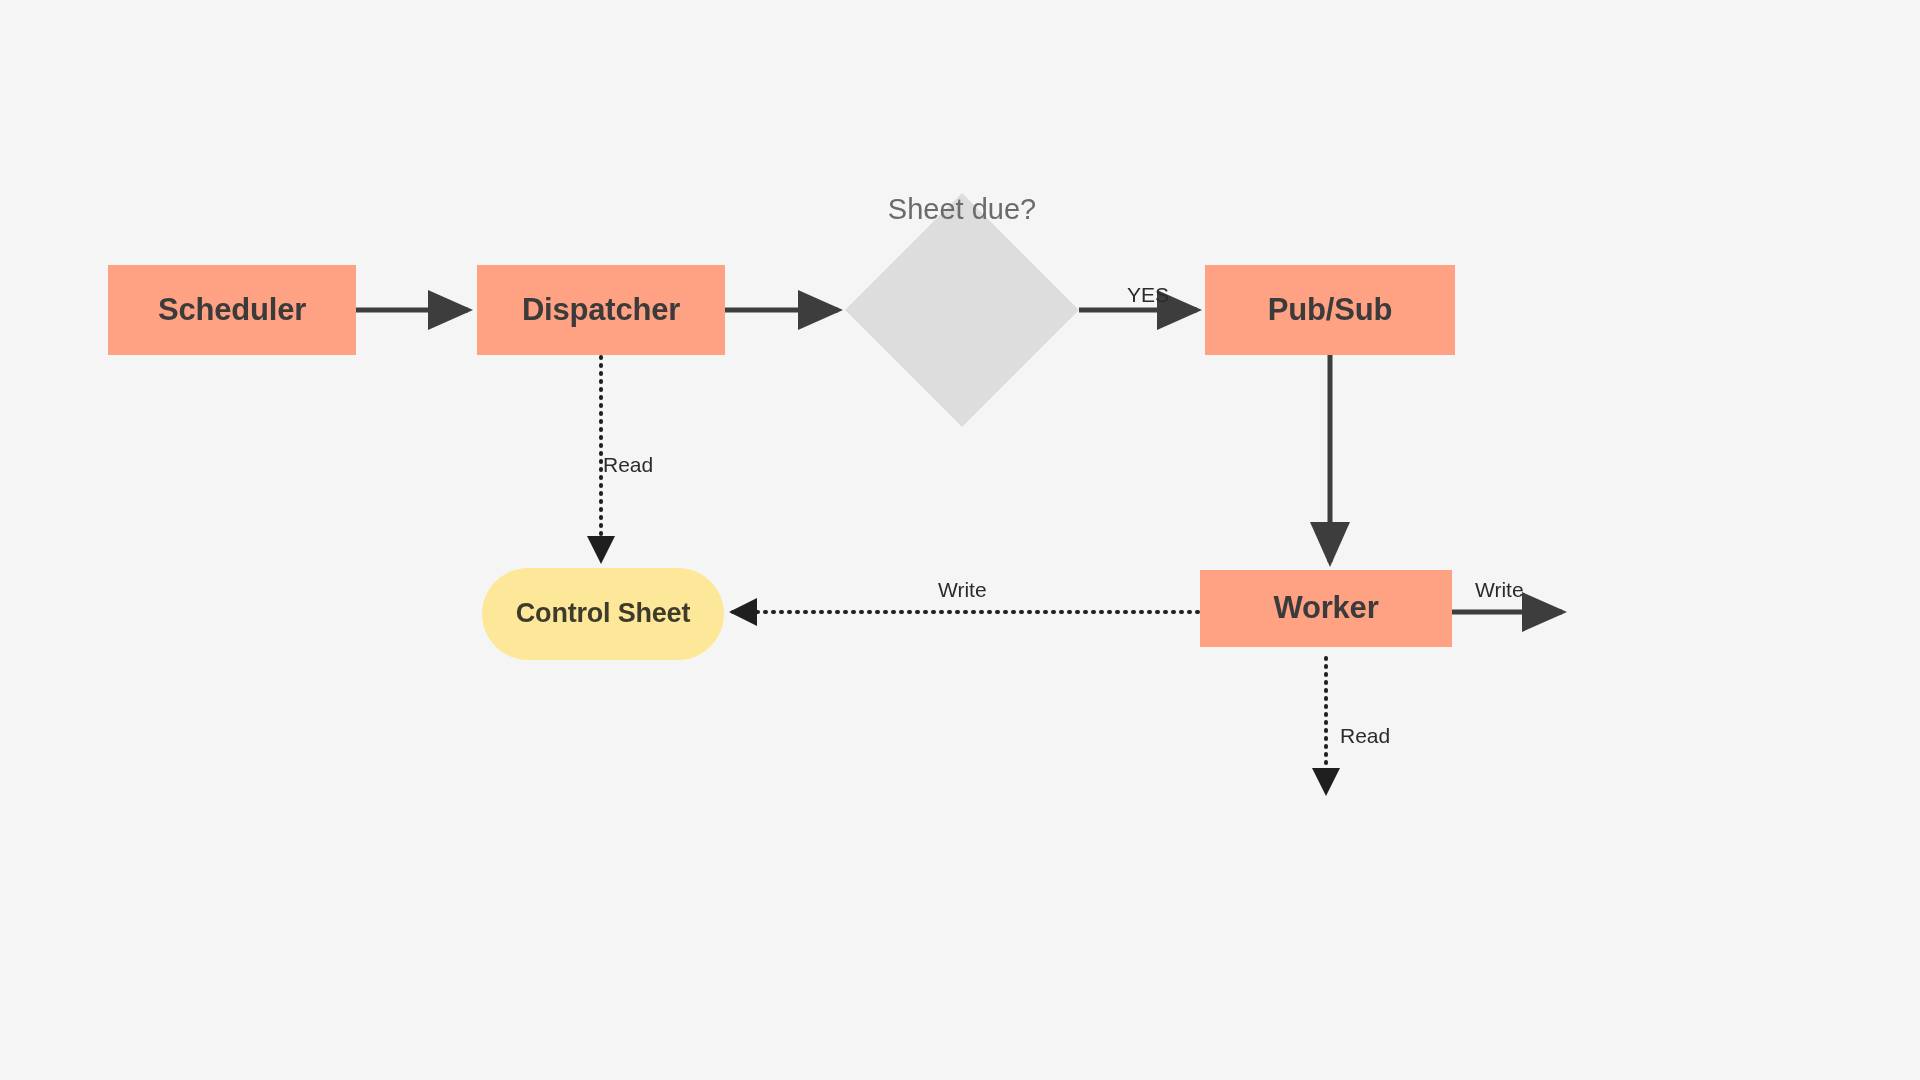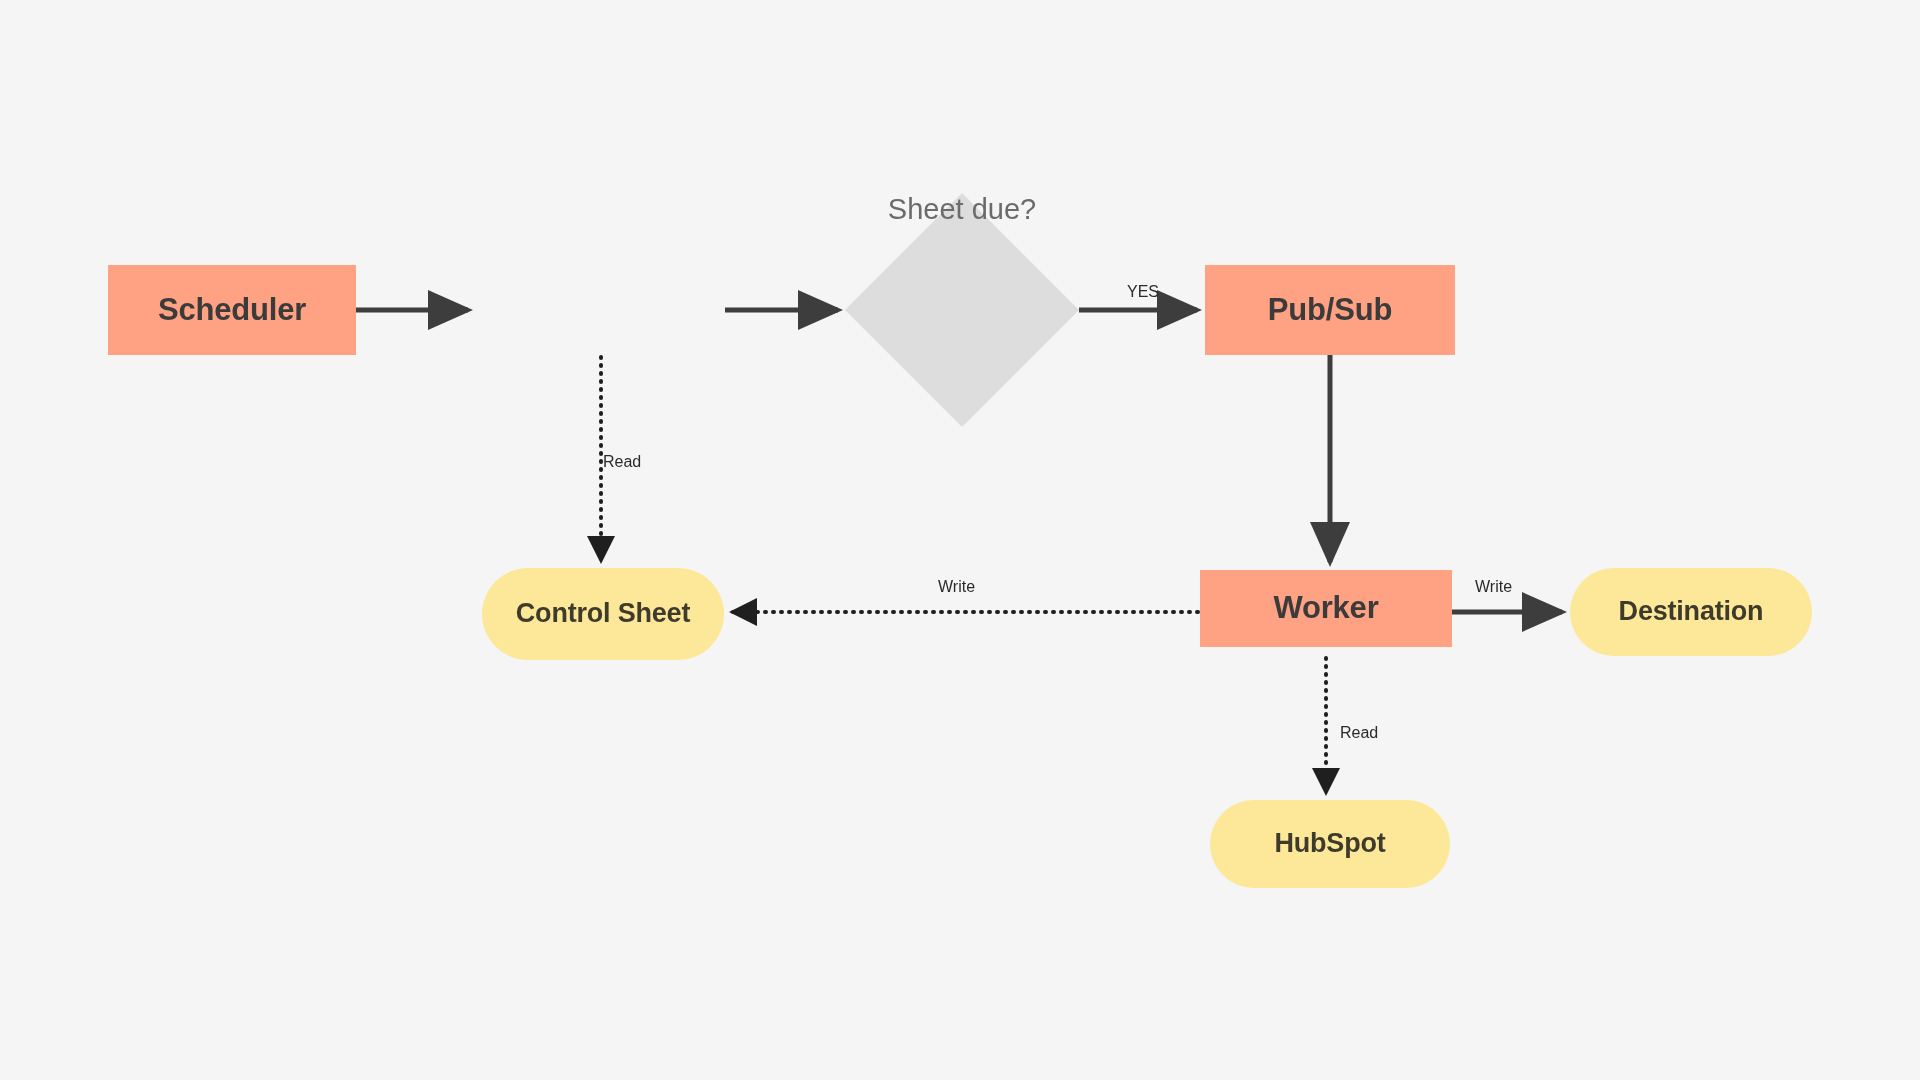--- a/index.html
+++ b/index.html
@@ -56,21 +56,21 @@
     align-items: flex-start;
     justify-content: center;
     color: #6b6b6b;
     font-weight: normal;
     font-size: 29px;
     letter-spacing: 0px;
   }
   .edge-label {
     position: absolute;
     color: #2b2b2b;
-    font-size: 16px;
+    font-size: 21px;
     font-weight: normal;
     white-space: nowrap;
     background: transparent;
     user-select: none;
   }
 </style>
 </head>
 <body>
 
 <div id="canvas">
@@ -101,44 +101,41 @@
 
     <line x1="1326" y1="658" x2="1326" y2="794" stroke="#1f1f1f" stroke-width="4" stroke-dasharray="1 7" stroke-linecap="round" marker-end="url(#arrowhead-dot)"></line>
 
     <polygon points="962,193 1079,310 962,427 845,310" fill="#dddddd"></polygon>
   </svg>
 
   <div class="node node-process" style="left:108px; top:265px; width:248px; height:90px;">
     <span>Scheduler</span>
   </div>
 
+  <div class="node node-process" style="left:477px; top:265px; width:248px; height:90px;">
+    <span>Dispatcher</span>
+  </div>
 
   <div class="node-decision-label" style="left:845px; top:193px; width:234px; height:234px;">
     <span>Sheet due?</span>
   </div>
 
   <div class="node node-store" style="left:482px; top:568px; width:242px; height:92px;">
     <span>Control Sheet</span>
   </div>
 
   <div class="node node-process" style="left:1205px; top:265px; width:250px; height:90px;">
     <span>Pub/Sub</span>
   </div>
 
   <div class="node node-process" style="left:1200px; top:570px; width:252px; height:77px;">
     <span>Worker</span>
   </div>
 
-  <div class="node node-store" style="left:1570px; top:568px; width:242px; height:88px;">
-    <span>Destination</span>
-  </div>
 
-  <div class="node node-store" style="left:1210px; top:800px; width:240px; height:88px;">
-    <span>HubSpot</span>
-  </div>
 
   <div class="edge-label" style="left:1127px; top:283px;">YES</div>
 
   <div class="edge-label" style="left:603px; top:453px;">Read</div>
 
   <div class="edge-label" style="left:938px; top:578px;">Write</div>
 
   <div class="edge-label" style="left:1475px; top:578px;">Write</div>
 
   <div class="edge-label" style="left:1340px; top:724px;">Read</div>

